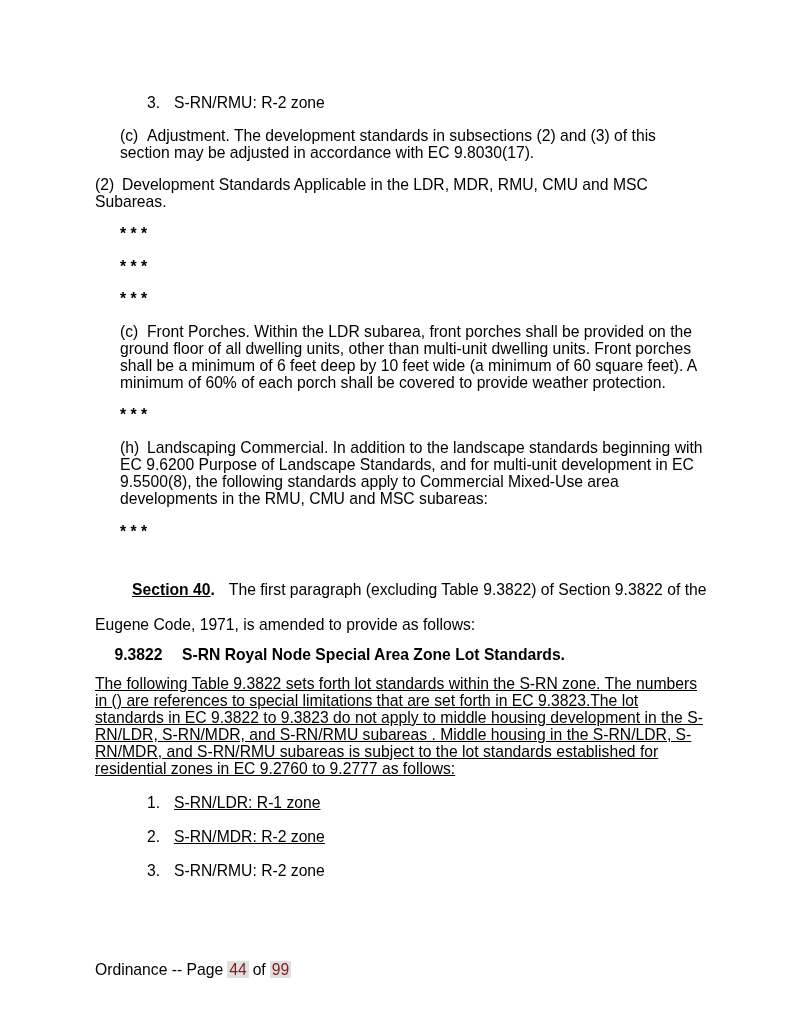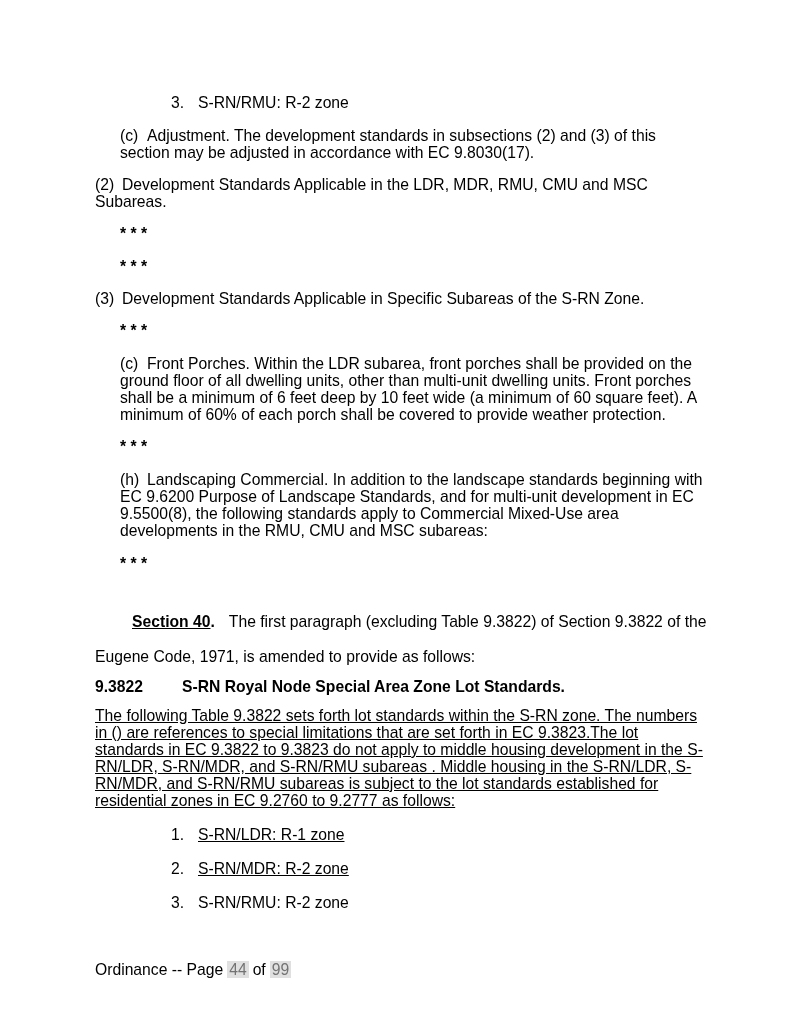--- a/index.html
+++ b/index.html
@@ -8,57 +8,56 @@
     width:800px;height:1035px;
     background:#ffffff;
     font-family:"Liberation Sans",sans-serif;
     font-size:15.7px;line-height:17px;color:#000;
     overflow:hidden;
   }
   .content{position:absolute;left:95px;top:94px;width:612px;}
   p{margin:0 0 15px 0;}
   .sub{margin-left:25px;width:587px;}
   .stars{margin-left:25px;font-weight:bold;}
-  .item{margin-left:76px;}
+  .item{margin-left:52px;}
   .num{display:inline-block;width:27px;}
   .label{display:inline-block;width:27px;}
   .italic{}
   .mb16{margin-bottom:16px;}
   .mb17{margin-bottom:17px;text-decoration:underline;}
   .mb32{margin-bottom:32px;}
   .mb12{margin-bottom:12px;}
   .mb4{margin-bottom:4px;}
   .mb0{margin-bottom:0;}
   .sec40{line-height:35px;text-indent:37px;width:612px;}
   .sec40-title{font-weight:bold;text-decoration:underline;}
   .sec40-dot{font-weight:bold;margin-right:14px;}
   .lot-heading{font-weight:bold;}
-  .lot-code{display:inline-block;width:87px;}
+  .lot-code{display:inline-block;width:87px;text-align:center;}
   .footer{position:absolute;left:95px;top:961px;}
-  .field{background:#e0e0e0;color:#737373;padding:0 2px;}
+  .field{background:#e0e0e0;color:#7f1d1d;padding:0 2px;}
   .sp{display:inline-block;width:4px;}
 </style>
 </head>
 <body>
 
 <div class="page">
   <div class="content">
 
     <p class="item mb16"><span class="num">3.</span><span>S-RN/RMU: R-2 zone</span></p>
 
     <p class="sub"><span class="label">(c)</span><span class="italic">Adjustment.</span><span> The development standards in subsections (2) and (3) of this section may be adjusted in accordance with EC 9.8030(17).</span></p>
 
     <p><span class="label">(2)</span><span class="italic">Development Standards Applicable in the LDR, MDR, RMU, CMU and MSC Subareas.</span></p>
 
     <p class="stars mb16">* * *</p>
 
 
     <p class="stars">* * *</p>
 
-    <p><span class="label">(3)</span><span class="italic">Development Standards Applicable in Specific Subareas of the S-RN Zone.</span></p>
 
     <p class="stars mb16">* * *</p>
 
     <p class="sub"><span class="label">(c)</span><span class="italic">Front Porches.</span><span> Within the LDR subarea, front porches shall be provided on the ground floor of all dwelling units, other than multi-unit dwelling units. Front porches shall be a minimum of 6 feet deep by 10 feet wide (a minimum of 60 square feet). A minimum of 60% of each porch shall be covered to provide weather protection.</span></p>
 
     <p class="stars mb16">* * *</p>
 
     <p class="sub mb16"><span class="label">(h)</span><span class="italic">Landscaping Commercial.</span><span> In addition to the landscape standards beginning with EC 9.6200 Purpose of Landscape Standards, and for multi-unit development in EC 9.5500(8), the following standards apply to Commercial Mixed-Use area developments in the RMU, CMU and MSC subareas:</span></p>
 
     <p class="stars mb32">* * *</p>

